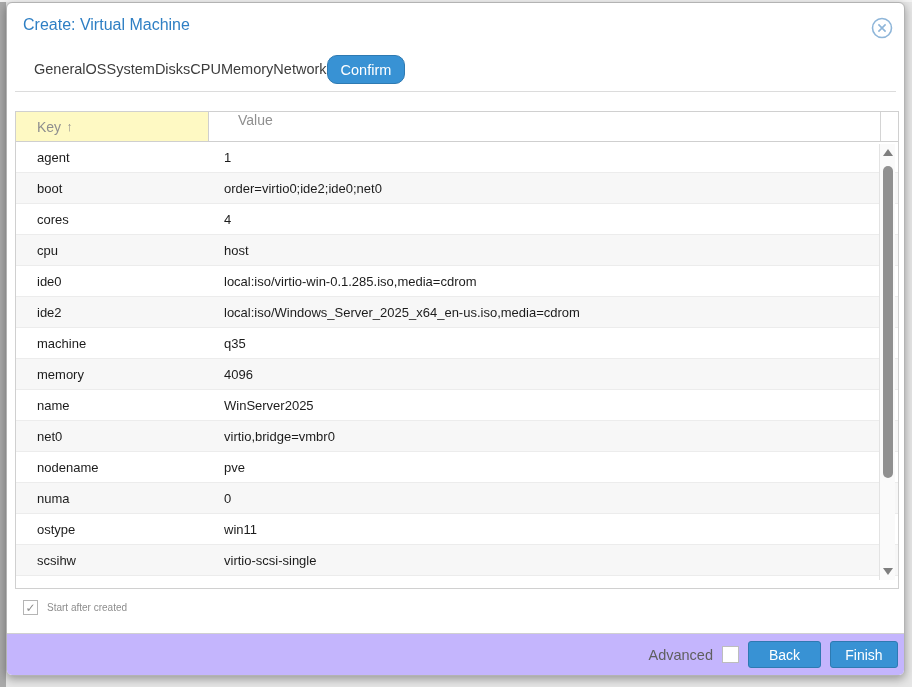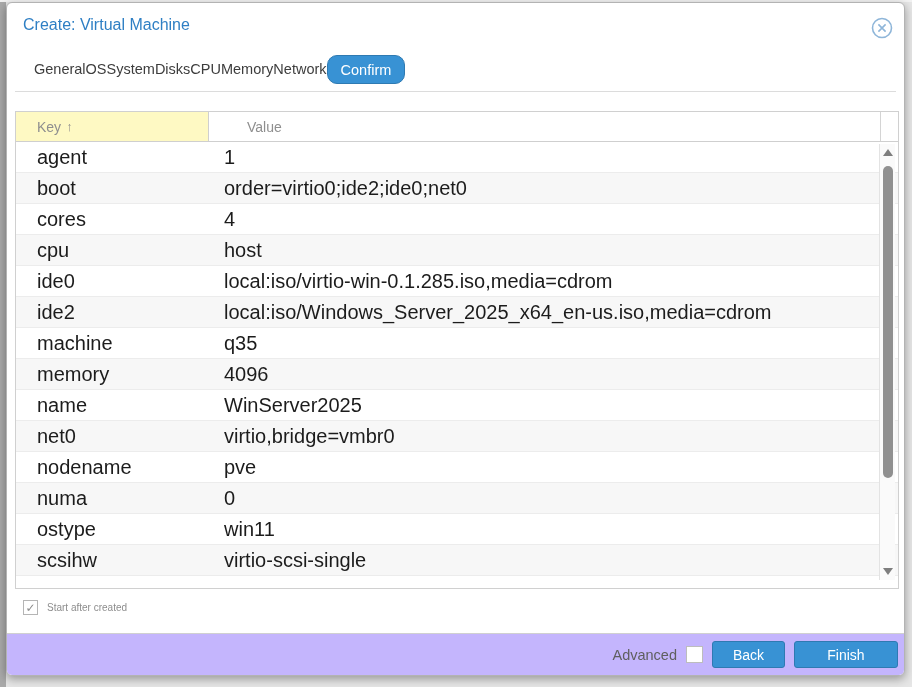--- a/index.html
+++ b/index.html
@@ -52,26 +52,26 @@
     border:1px solid #d0d0d0; background:#fff; overflow:hidden;
   }
   .grid-header {
     display:flex; height:30px; border-bottom:1px solid #cfcfcf; background:#fff;
     color:#8f8f8f; font-size:14px;
   }
   .gh-key {
     width:193px; background:#fef9c3; border-right:1px solid #cfcfcf;
     display:flex; align-items:center; padding-left:21px; gap:5px;
   }
-  .gh-value { flex:1; display:flex; align-items:center; padding-left:15px;margin-left:23px; }
+  .gh-value { flex:1; display:flex; padding-left:29px; }
   .gh-spacer { width:18px; border-left:1px solid #d4d4d4; }
   .sort-arrow { font-size:13px; color:#8a8a8a; }
 
   .grid-body { position:relative; }
-  .grow { display:flex; height:31px; border-bottom:1px solid #ececec; background:#fff; font-size:20px; color:#1c1c1c; }
+  .grow { display:flex; height:31px; border-bottom:1px solid #ececec; background:#fff; font-size:13px; color:#1c1c1c; }
   .grow.stripe { background:#f7f7f7; }
   .gc-key { width:193px; display:flex; align-items:center; padding-left:21px; }
   .gc-value { flex:1; display:flex; align-items:center; padding-left:15px; white-space:nowrap; }
 
   
   .vscroll {
     position:absolute; top:32px; right:3px; width:16px; height:436px;
     background:#fafafa; border-left:1px solid #e3e3e3;
   }
   .sb-arrow-up, .sb-arrow-down {
@@ -102,21 +102,21 @@
     gap:9px; padding-right:6px;
   }
   .adv-label { font-size:14.5px; color:#5f5f5f; }
   .cbx-adv { width:17px; height:17px; background:#fff; border:1px solid #bdbdbd; }
   .btn {
     height:27px; border-radius:3px; color:#fff; font-size:14px;
     background:var(--accent,#3892d4); border:1px solid var(--accent-border,#2e7ab2);
     cursor:pointer; font-family:inherit;
   }
   .btn-back { width:73px; }
-  .btn-finish { width:104px; }
+  .btn-finish { width:68px; }
 </style>
 </head>
 <body>
 
 <div class="page-left-strip"></div>
 <div class="page-top-strip"></div>
 
 <div class="dialog">
 
   <div class="dlg-header">

